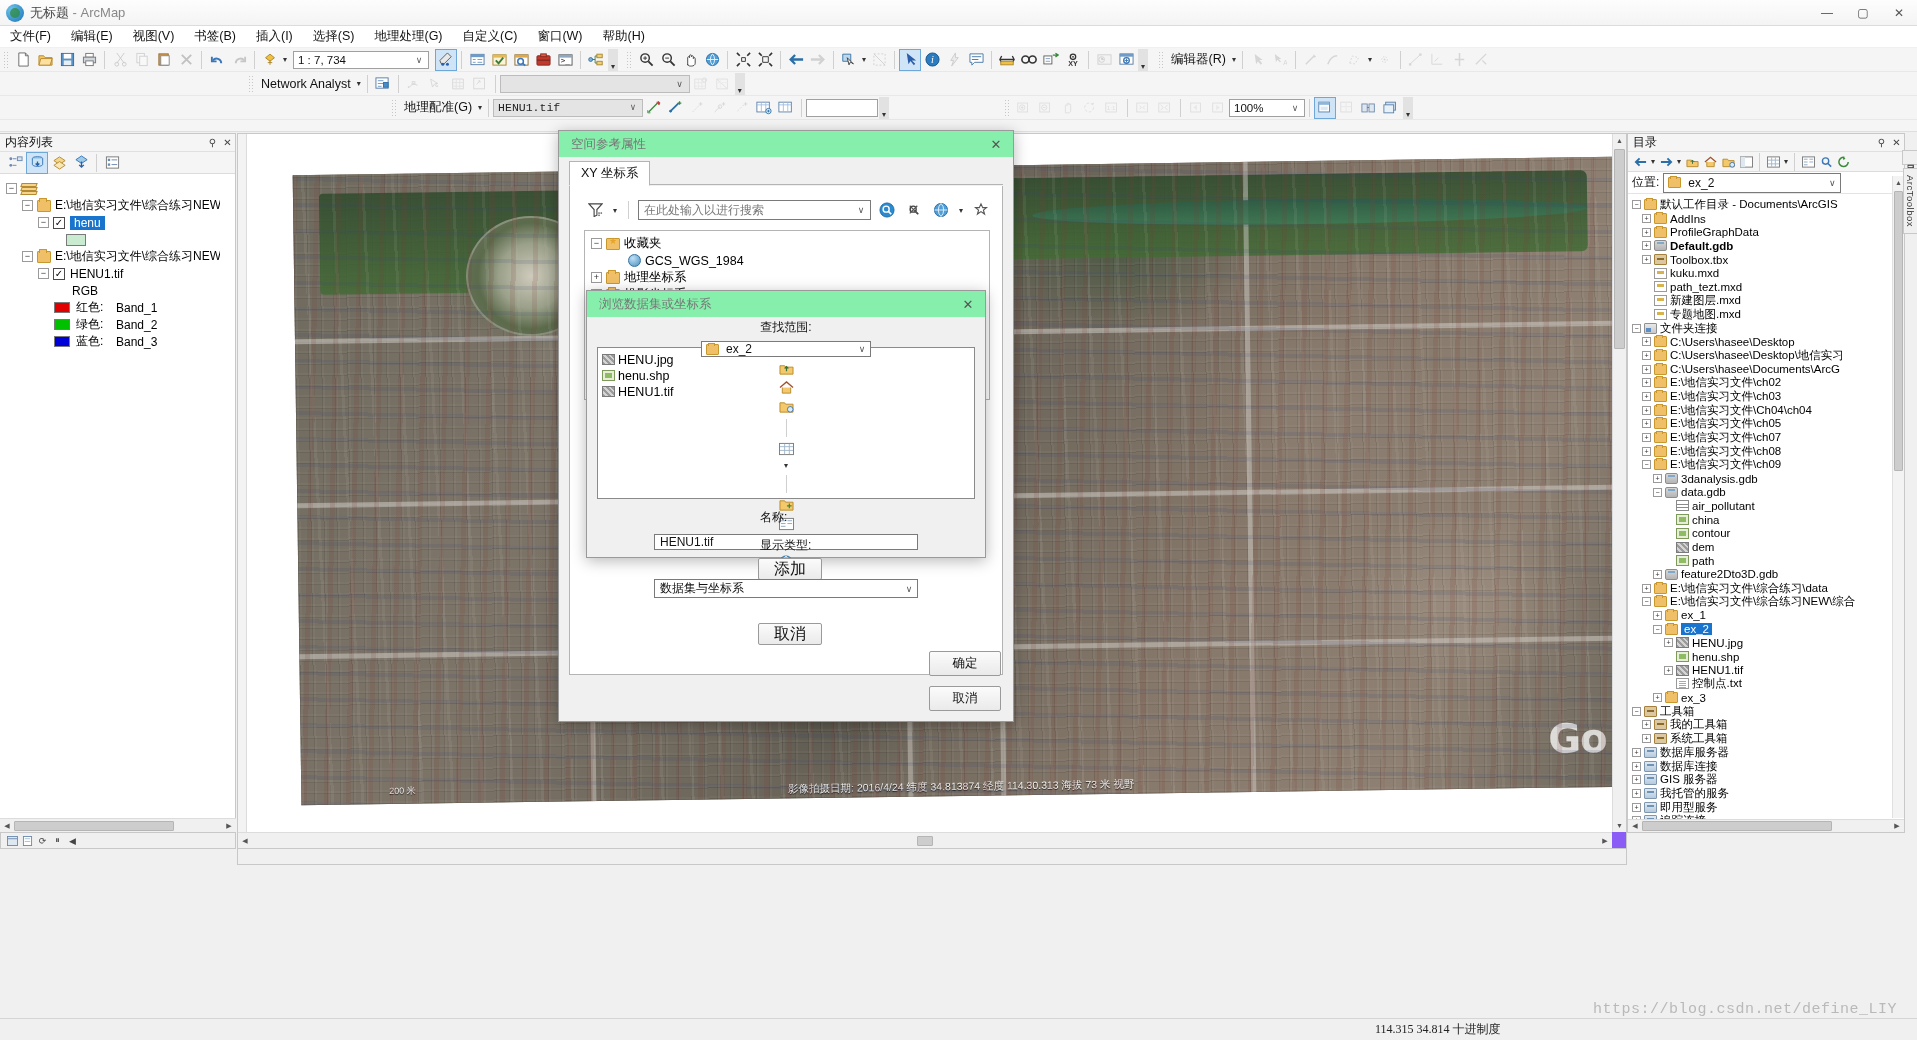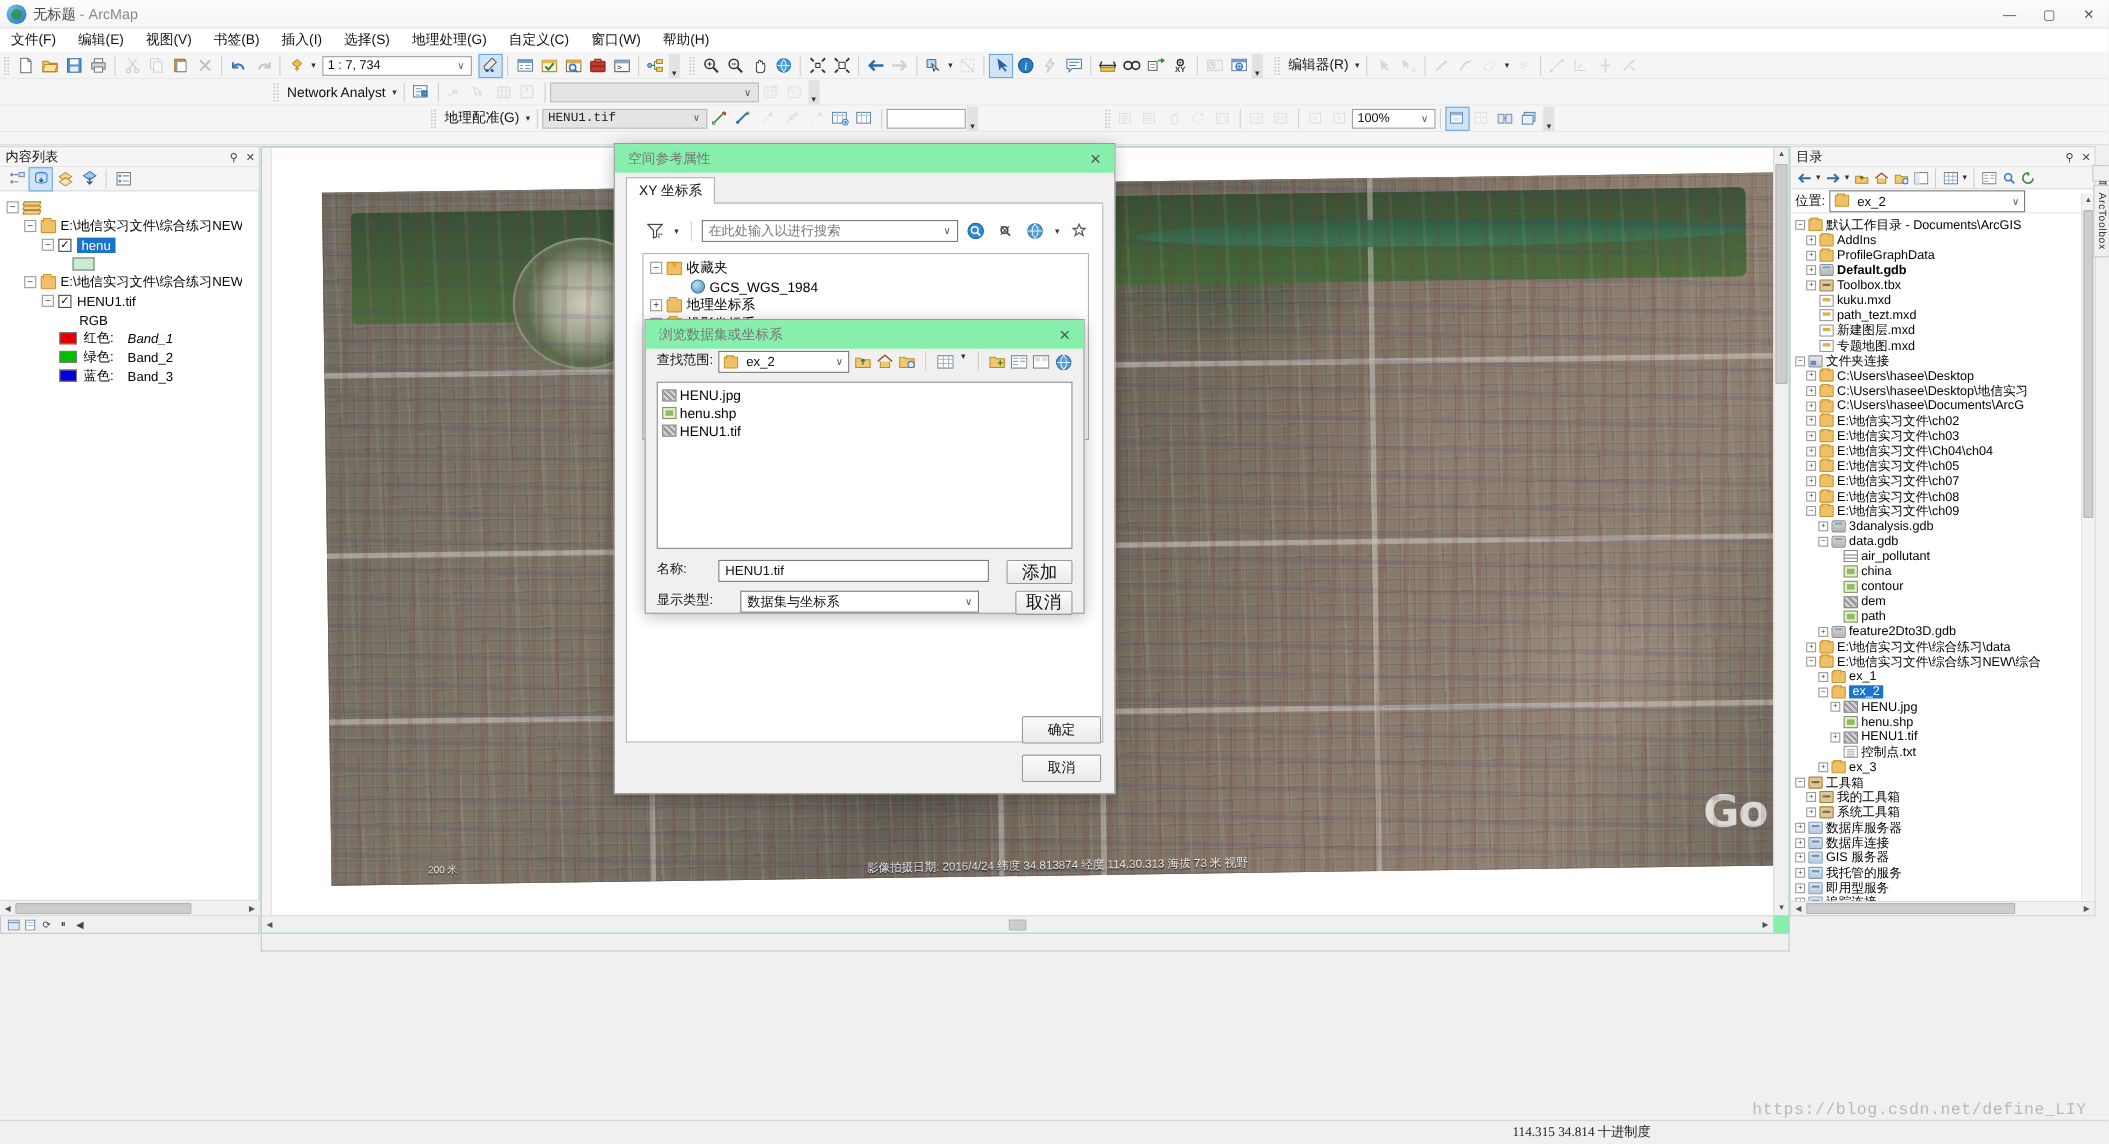--- a/index.html
+++ b/index.html
@@ -130,21 +130,21 @@
 
   .toc-bottombar{
     position:absolute;left:0;top:833px;width:236px;height:16px;background:#f0f0f0;
     border:1px solid #c8c8c8;border-top:none;display:flex;align-items:center;padding-left:4px;
   }
   .tbb{width:15px;height:14px;display:flex;align-items:center;justify-content:center;font-size:9px;color:#444;}
 
   
   .map-wrap{
     position:absolute; left:237px; top:133px; width:1390px; height:716px;
-    background:#86efac; border:1px solid #c8c8c8; overflow:hidden;
+    background:#8b5cf6; border:1px solid #c8c8c8; overflow:hidden;
   }
   .map-ruler-left{
     position:absolute;left:0;top:0;width:9px;height:700px;background:#f3f3f3;border-right:1px solid #dcdcdc;
   }
   .map-canvas{
     position:absolute; left:9px; top:0; right:14px; bottom:16px; background:#fff; overflow:hidden;
   }
   .sat {
     position:absolute; left:50px; top:32px; width:1320px; height:630px;
     transform: rotate(-0.8deg);
@@ -325,21 +325,21 @@
     position:absolute; right:12px; bottom:10px; display:flex; gap:10px;flex-direction:column;
   }
   .btn{
     min-width:72px; height:25px; background:linear-gradient(#fbfbfb,#eaeaea);
     border:1px solid #9a9a9a; border-radius:2px; display:flex; align-items:center; justify-content:center;
     font-size:12.5px; color:#111; padding:0 10px;
   }
 
   
   .brw{ left:586px; top:290px; width:400px; height:268px; }
-  .brw-row{ display:flex; align-items:flex-start; padding:0 10px; gap:5px; height:22px; }
+  .brw-row{ display:flex; align-items:center; padding:0 10px; gap:5px; height:22px;flex-direction:column; }
   .flabel{ font-size:12px; color:#111; white-space:nowrap; }
   .lookin{
     width:170px; height:20px; background:#fff; border:1px solid #7a7a7a;
     display:flex; align-items:center; padding-left:4px; font-size:12px; color:#111; gap:4px;
   }
   .brw-list{
     margin:6px 10px 0 10px; height:152px; background:#fff; border:1px solid #8a8a8a;
     padding:4px 0 0 4px; font-size:12.5px; color:#000;
   }
   .brw-item{ display:flex; align-items:center; height:15px; margin-bottom:1px; }
@@ -1017,21 +1017,21 @@
         <span class="expander">−</span>
         <span class="chk">✓</span>
         <span>HENU1.tif</span>
       </div>
       <div class="trow indent4">
         <span style="margin-left:6px;">RGB</span>
       </div>
       <div class="trow indent3">
         <span class="swatch" style="background:#e00000;width:16px;height:11px;margin-right:6px;"></span>
         <span style="min-width:30px;">红色:</span>
-        <span style="margin-left:10px;font-style:italic;">Band_1</span>
+        <span style="margin-left:10px;">Band_1</span>
       </div>
       <div class="trow indent3">
         <span class="swatch" style="background:#00c000;width:16px;height:11px;margin-right:6px;"></span>
         <span style="min-width:30px;">绿色:</span>
         <span style="margin-left:10px;">Band_2</span>
       </div>
       <div class="trow indent3">
         <span class="swatch" style="background:#0000d8;width:16px;height:11px;margin-right:6px;"></span>
         <span style="min-width:30px;">蓝色:</span>
         <span style="margin-left:10px;">Band_3</span>

